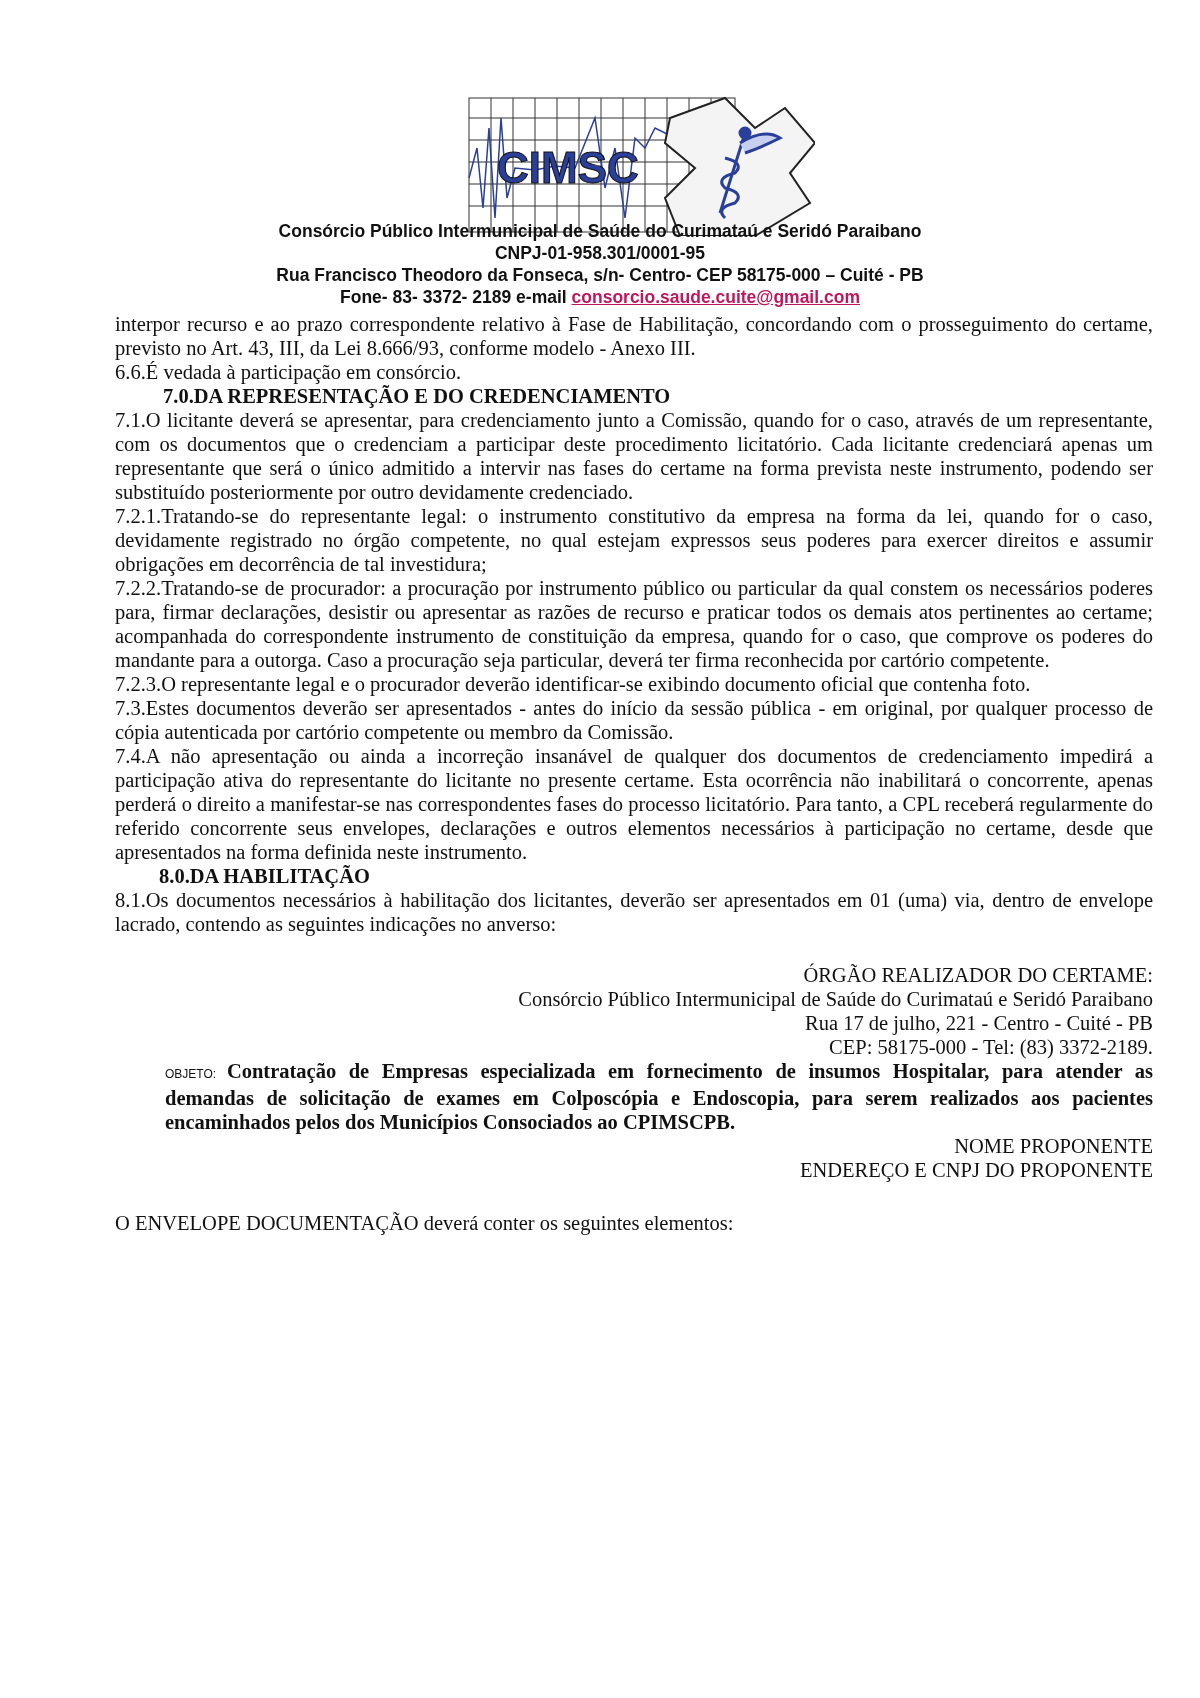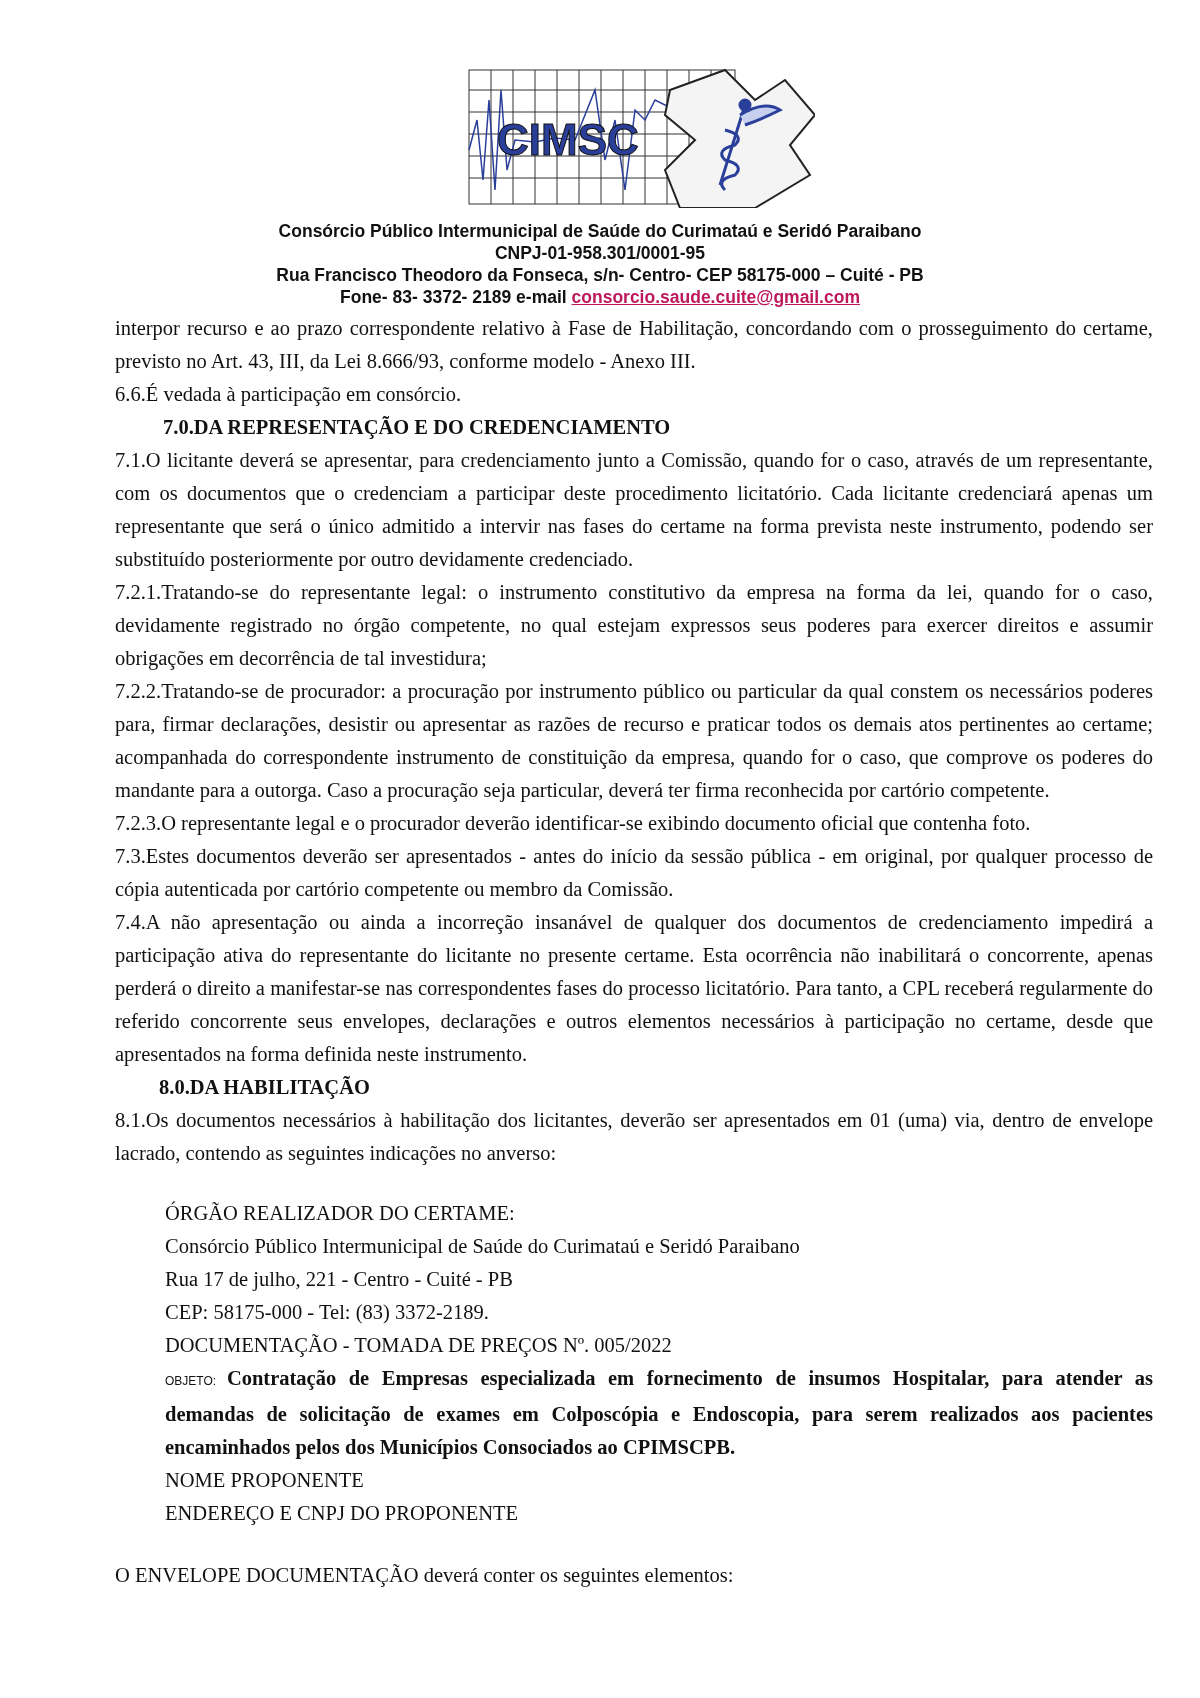--- a/index.html
+++ b/index.html
@@ -1,27 +1,27 @@
 <!DOCTYPE html>
 <html><head>
 <meta charset="utf-8">
 <style>
   html, body { margin: 0; padding: 0; background: #ffffff; }
   body { width: 1200px; height: 1698px; position: relative; overflow: hidden; color: #111; }
-  .logo { position: absolute; left: 455px; top: 60px; width: 360px; height: 148px; }
+  .logo { position: absolute; left: 455px; top: 88px; width: 360px; height: 148px; }
   .header { position: absolute; left: 0; top: 220px; width: 1200px; text-align: center;
     font-family: "Liberation Sans", sans-serif; font-weight: bold; font-size: 17.5px; line-height: 22px; }
   .header a { color: #be185d; text-decoration: underline; }
   .content { position: absolute; left: 115px; top: 312px; width: 1038px;
-    font-family: "Liberation Serif", serif; font-size: 20.5px; line-height: 33px; }
+    font-family: "Liberation Serif", serif; font-size: 20.5px; line-height: 24px; }
   .content p { margin: 0; text-align: justify; }
   .content .h { font-weight: bold; margin-left: 44px; }
   .content .h7 { padding-left: 4px; }
   .envelope { padding-left: 50px; }
-  .envelope p { text-align: left; }
+  .envelope p { text-align: right; }
   .envelope .obj { text-align: justify; font-weight: bold; }
   .envelope .obj-label { font-family: "Liberation Sans", sans-serif; font-weight: normal; font-size: 12px; }
   .gap { height: 27px; }
   .gap2 { height: 29px; }
 </style>
 </head>
 <body>
 
 <div class="logo">
   <svg width="360" height="148" viewBox="0 0 360 148">
@@ -74,20 +74,19 @@
   <p>7.3.Estes documentos deverão ser apresentados - antes do início da sessão pública - em original, por qualquer processo de cópia autenticada por cartório competente ou membro da Comissão.</p>
   <p>7.4.A não apresentação ou ainda a incorreção insanável de qualquer dos documentos de credenciamento impedirá a participação ativa do representante do licitante no presente certame. Esta ocorrência não inabilitará o concorrente, apenas perderá o direito a manifestar-se nas correspondentes fases do processo licitatório. Para tanto, a CPL receberá regularmente do referido concorrente seus envelopes, declarações e outros elementos necessários à participação no certame, desde que apresentados na forma definida neste instrumento.</p>
   <p class="h">8.0.DA HABILITAÇÃO</p>
   <p>8.1.Os documentos necessários à habilitação dos licitantes, deverão ser apresentados em 01 (uma) via, dentro de envelope lacrado, contendo as seguintes indicações no anverso:</p>
   <div class="gap"></div>
   <div class="envelope">
     <p>ÓRGÃO REALIZADOR DO CERTAME:</p>
     <p>Consórcio Público Intermunicipal de Saúde do Curimataú e Seridó Paraibano</p>
     <p>Rua 17 de julho, 221 - Centro - Cuité - PB</p>
     <p>CEP: 58175-000 - Tel: (83) 3372-2189.</p>
-    <p>DOCUMENTAÇÃO - TOMADA DE PREÇOS Nº. 005/2022</p>
     <p class="obj"><span class="obj-label">OBJETO: </span><span>Contratação de Empresas especializada em fornecimento de insumos Hospitalar,  para atender as demandas de solicitação de exames em Colposcópia e Endoscopia, para serem realizados aos pacientes encaminhados pelos dos Municípios Consociados ao CPIMSCPB.</span></p>
     <p>NOME PROPONENTE</p>
     <p>ENDEREÇO E CNPJ DO PROPONENTE</p>
   </div>
   <div class="gap2"></div>
   <p>O ENVELOPE DOCUMENTAÇÃO deverá conter os seguintes elementos:</p>
 </div>
 
 </body></html>

